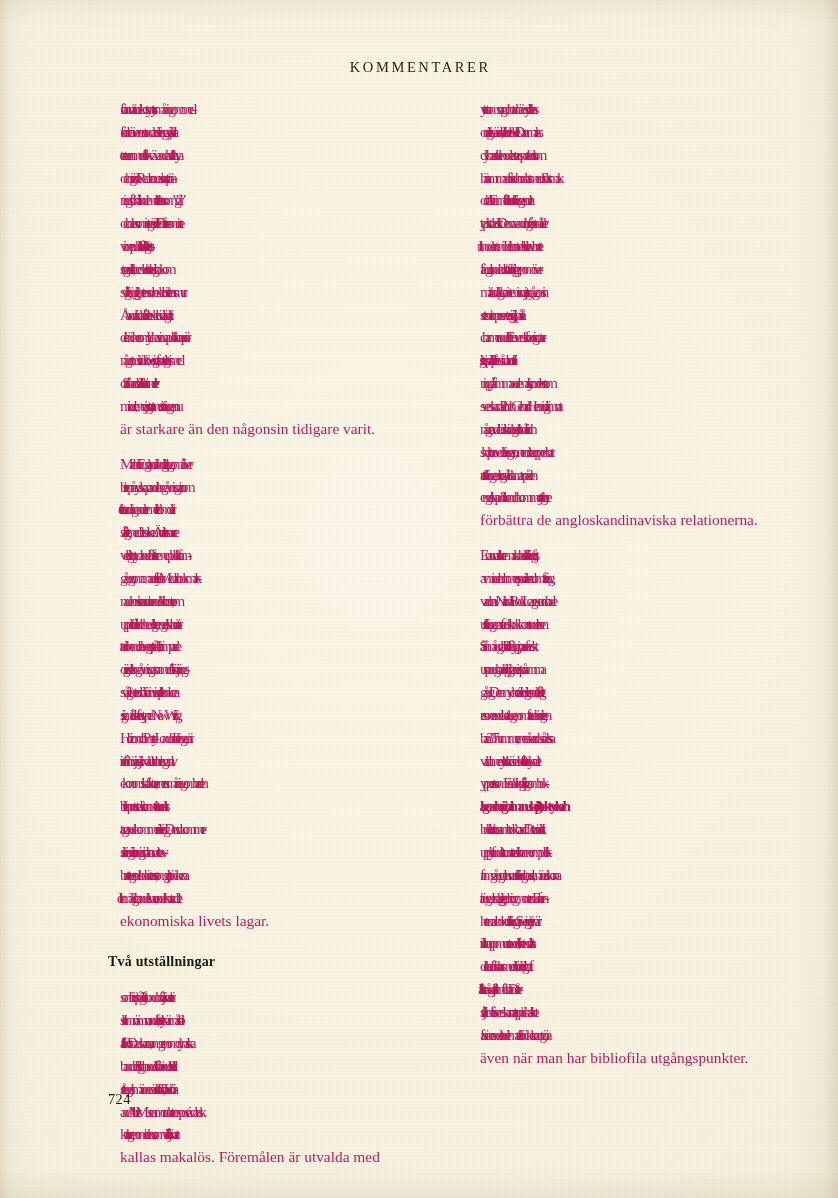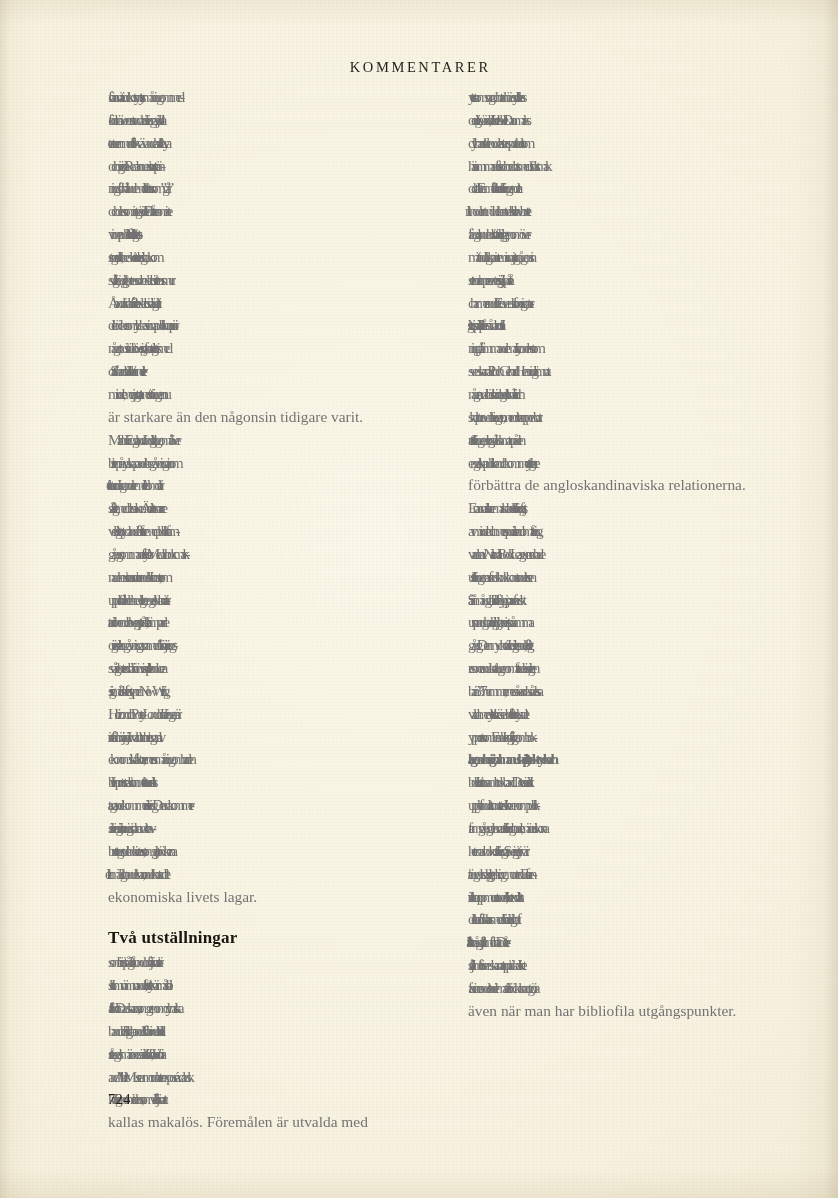--- a/index.html
+++ b/index.html
@@ -74,26 +74,26 @@
     gap: 46px;
     align-items: flex-start;
   }
 
   .col {
     width: 314px;
     flex: 0 0 314px;
   }
 
   .col p {
-    margin: 0;
+    margin: 12px;
     font-size: 15.4px;
     line-height: 22.85px;
     text-align: justify;
     text-align-last: left;
-    color: #737373;
+    color: #be185d;
     -webkit-font-smoothing: antialiased;
   }
 
   
   .tl {
     display: block;
     text-align: justify;
     text-align-last: justify;
     white-space: nowrap;
     font-size: 15.4px;
@@ -114,21 +114,21 @@
     height: 0;
   }
   .tl.last::after { display: none; }
 
   .indent {
     display: inline-block;
     width: 15px;
   }
 
   .section-head {
-    font-size: 17px;
+    font-size: 14px;
     font-weight: 700;
     letter-spacing: 0.2px;
     margin: 18px 0 1px 0;
     line-height: 24px;
     color: #181610;
   }
 
   .folio {
     position: absolute;
     left: 108px;
@@ -208,20 +208,21 @@
     </div>
 
     <div class="col">
       <div id="right-body">
           <p>
             <span class="tl"><span style="letter-spacing: -4.8px;">yttersta omsorg och utan hänsyn till deras</span></span>
             <span class="tl"><span style="letter-spacing: -4.8px;">oersättliga värde, det är helt enkelt Danmarks</span></span>
             <span class="tl"><span style="letter-spacing: -4.8px;">dyrbaraste klenoder av transportabel art som</span></span>
             <span class="tl"><span style="letter-spacing: -4.8px;">här sammanförts och ordnats med utsökt smak</span></span>
             <span class="tl"><span style="letter-spacing: -4.8px;">och takt. Framför allt bar utställningen detta</span></span>
+            <span class="tl"><span style="letter-spacing: -4.8px;">typiskt danskt. Denna vandring från stenålder</span></span>
             <span class="tl"><span style="letter-spacing: -4.8px;">till modernt möbelhantverk blir oavbrutet</span></span>
             <span class="tl"><span style="letter-spacing: -4.8px;">fängslande och tröttar aldrig genom över-</span></span>
             <span class="tl"><span style="letter-spacing: -4.8px;">mättnad. Jag kan inte minnas att jag någonsin</span></span>
             <span class="tl"><span style="letter-spacing: -4.8px;">sett en nation presentera sig själv på ett så</span></span>
             <span class="tl"><span style="letter-spacing: -4.8px;">charmerande sätt. En svensk finner sig natur-</span></span>
             <span class="tl"><span style="letter-spacing: -4.8px;">ligtvis speciellt till rätta på en sådan utställ-</span></span>
             <span class="tl"><span style="letter-spacing: -4.8px;">ning på främmande mark, i synnerhet som</span></span>
             <span class="tl"><span style="letter-spacing: -4.8px;">svenskarna Pilo och Gerhard Henning lämnat</span></span>
             <span class="tl"><span style="letter-spacing: -4.8px;">några av de bästa bidragen till måleri- och</span></span>
             <span class="tl"><span style="letter-spacing: -4.8px;">skulpturavdelningen, men det var uppenbart</span></span>
@@ -238,22 +239,22 @@
             <span class="tl"><span style="letter-spacing: -4.8px;">ursprung har aldrig tidigare visats på samma</span></span>
             <span class="tl"><span style="letter-spacing: -4.8px;">gång. Den mycket välredigerade, utförligt</span></span>
             <span class="tl"><span style="letter-spacing: -4.8px;">resonerande katalogen omfattade visserligen</span></span>
             <span class="tl"><span style="letter-spacing: -4.8px;">bara 337 nummer, men så var också dessa</span></span>
             <span class="tl"><span style="letter-spacing: -4.8px;">valda med yttersta kräsenhet för att belysa det</span></span>
             <span class="tl"><span style="letter-spacing: -4.8px;">yppersta som Frankrike givit i fråga om bok-</span></span>
             <span class="tl"><span style="letter-spacing: -4.8px; font-weight: bold;">lagor och originalmanuskript), boktryck och</span></span>
             <span class="tl"><span style="letter-spacing: -4.8px;">bokillustration samt bokband. Det var särskilt</span></span>
             <span class="tl"><span style="letter-spacing: -4.8px;">upplyftande att konstatera vilken enorm publik-</span></span>
             <span class="tl"><span style="letter-spacing: -4.8px;">framgång denna utställning hade, människorna</span></span>
+            <span class="tl"><span style="letter-spacing: -4.8px;">trängdes dagligen kring montrerna. Erfaren-</span></span>
             <span class="tl"><span style="letter-spacing: -4.8px;">heterna av bokutställningar i Sverige är tyvärr</span></span>
-            <span class="tl"><span style="letter-spacing: -4.8px;">trängdes dagligen kring montrerna. Erfaren-</span></span>
             <span class="tl"><span style="letter-spacing: -4.8px;">inte lika uppmuntrande, vilket endast till en</span></span>
             <span class="tl"><span style="letter-spacing: -4.8px;">del kan förklaras med att vi här aldrig haft</span></span>
             <span class="tl"><span style="letter-spacing: -4.8px;">tillfälle att se något fullt jämförbart. Det åter-</span></span>
             <span class="tl"><span style="letter-spacing: -4.8px;">står alltjämt för svenskarna att upptäcka vilket</span></span>
             <span class="tl"><span style="letter-spacing: -4.8px;">fascinerande studiematerial böcker kan utgöra</span></span>
             <span class="tl last"><span>även när man har bibliofila utgångspunkter.</span></span>
           </p>
         </div>
     </div>
 

